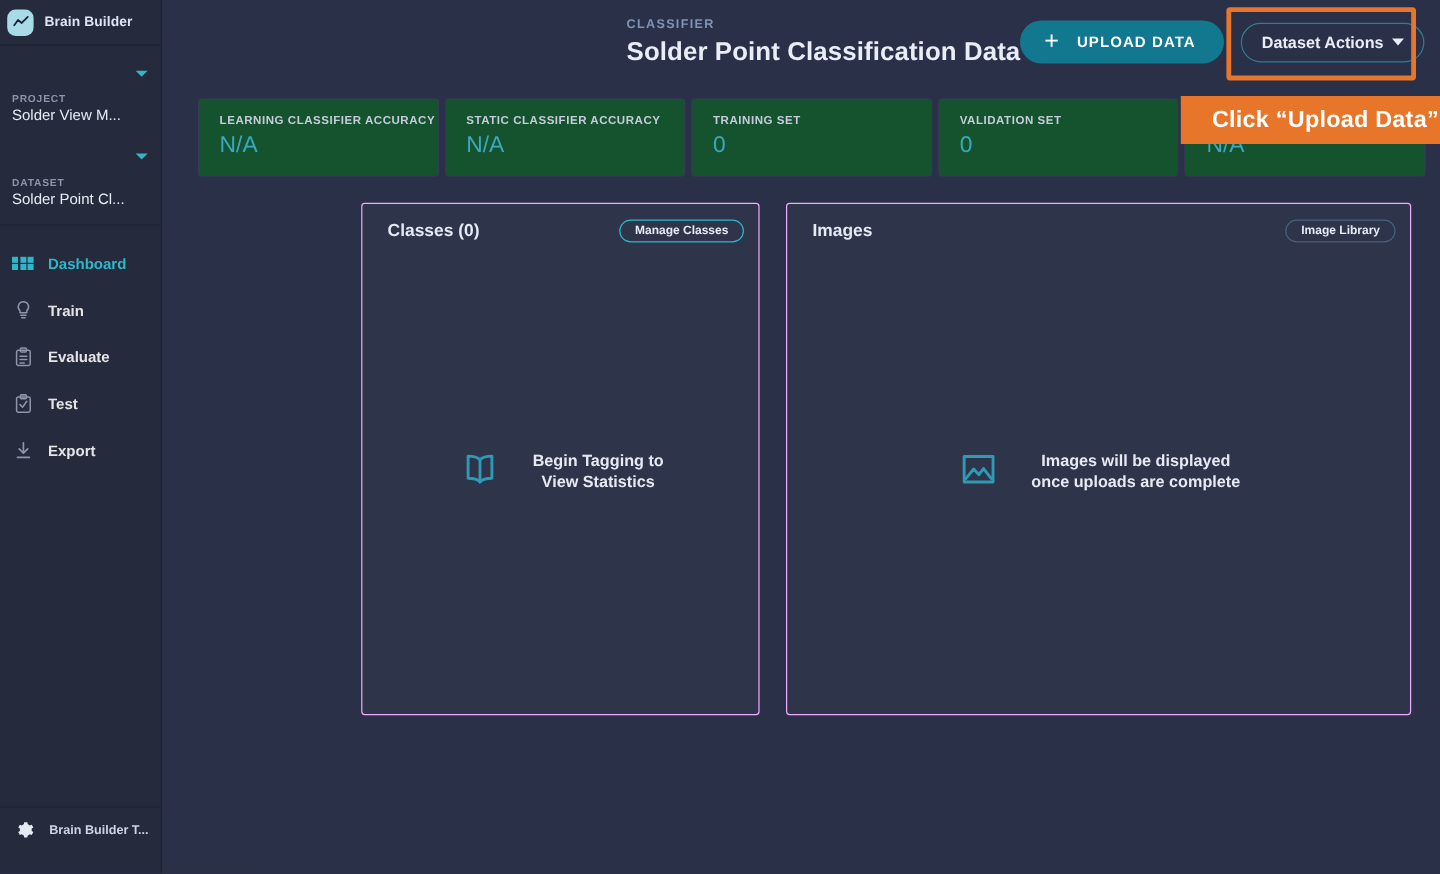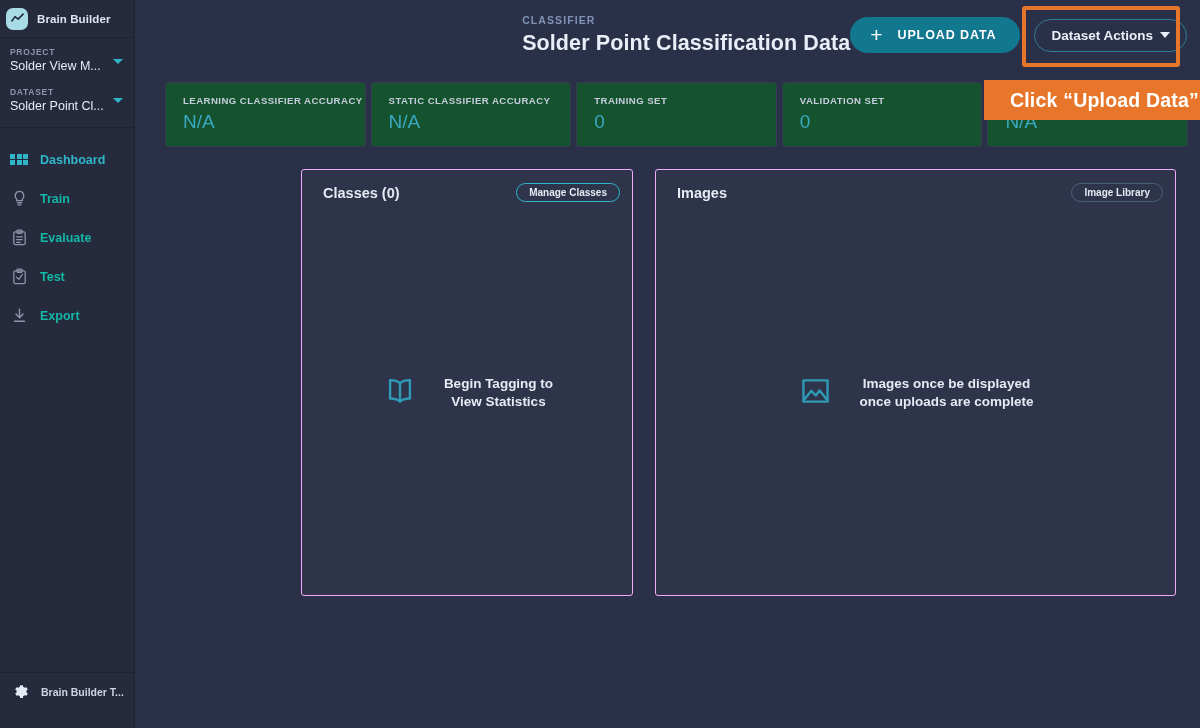--- a/index.html
+++ b/index.html
@@ -30,37 +30,37 @@
     background: #a8dbe5; display: flex; align-items: center; justify-content: center;
     flex: 0 0 22px;
   }
   .brand-name { font-size: 11.5px; font-weight: bold; color: #dfe4f2; letter-spacing: .1px; }
 
   .selector {
     padding: 9px 10px 4px 10px;
     position: relative;
   }
   .selector + .selector { padding-top: 10px; }
-  .sel-label { font-size: 8.5px; letter-spacing: .7px; color: #8d94ab; font-weight: bold; text-transform: uppercase; }
+  .sel-label { font-size: 8.5px; letter-spacing: .7px; color: #8d94ab; font-weight: bold; text-transform: uppercase; margin-top: 30px; }
   .sel-value { font-size: 12.5px; color: #e7ebf5; margin-top: 2px; }
   .sel-caret {
     position: absolute; right: 11px; top: 21px;
     width: 0; height: 0;
     border-left: 5px solid transparent; border-right: 5px solid transparent;
     border-top: 5px solid #2fb6c9;
   }
   .selector-divider { height: 1px; background: #1e2333; margin-top: 10px; }
 
   .nav { padding-top: 12px; }
   .nav-item {
     height: 39px; display: flex; align-items: center; gap: 11px;
     padding-left: 9px; cursor: pointer;
   }
   .nav-icon { width: 20px; height: 20px; display: flex; align-items: center; justify-content: center; flex: 0 0 20px; }
-  .nav-label { font-size: 12.5px; color: #14b8a6; font-weight: bold; }
+  .nav-label { font-size: 12.5px; color: #e5e5e5; font-weight: bold; }
   .nav-item.active .nav-label { color: #2fb6c9; }
 
   .grid-icon { display: grid; grid-template-columns: repeat(3, 5px); grid-template-rows: repeat(2, 5px); gap: 1.5px; }
   .grid-icon i { background: #2fb6c9; display: block; }
 
   .sidebar-footer {
     position: absolute; bottom: 18px; left: 0; right: 0;
     height: 38px; display: flex; align-items: center; gap: 11px;
     padding-left: 10px;
     border-top: 1px solid #1e2333;
@@ -321,21 +321,21 @@
           <button class="pill muted">Image Library</button>
         </div>
         <div class="panel-body">
           <span>
             <svg width="37" height="34" viewBox="0 0 24 24" fill="none" stroke="#2f9ab5" stroke-width="1.7" stroke-linecap="round" stroke-linejoin="round">
               <rect x="3.5" y="4.5" width="17" height="15"></rect>
               <path d="M4.5 17.5l4.6-5.6 3.1 3.3 2.7-3.6 4.6 5.9"></path>
             </svg>
           </span>
           <div class="empty-text">
-            <div>Images once be displayed</div>
+            <div>Images will be displayed</div>
             <div>once uploads are complete</div>
           </div>
         </div>
       </div>
     </div>
 
     <div class="highlight-ring"></div>
     <div class="callout">Click “Upload Data”</div>
 
   </section>

